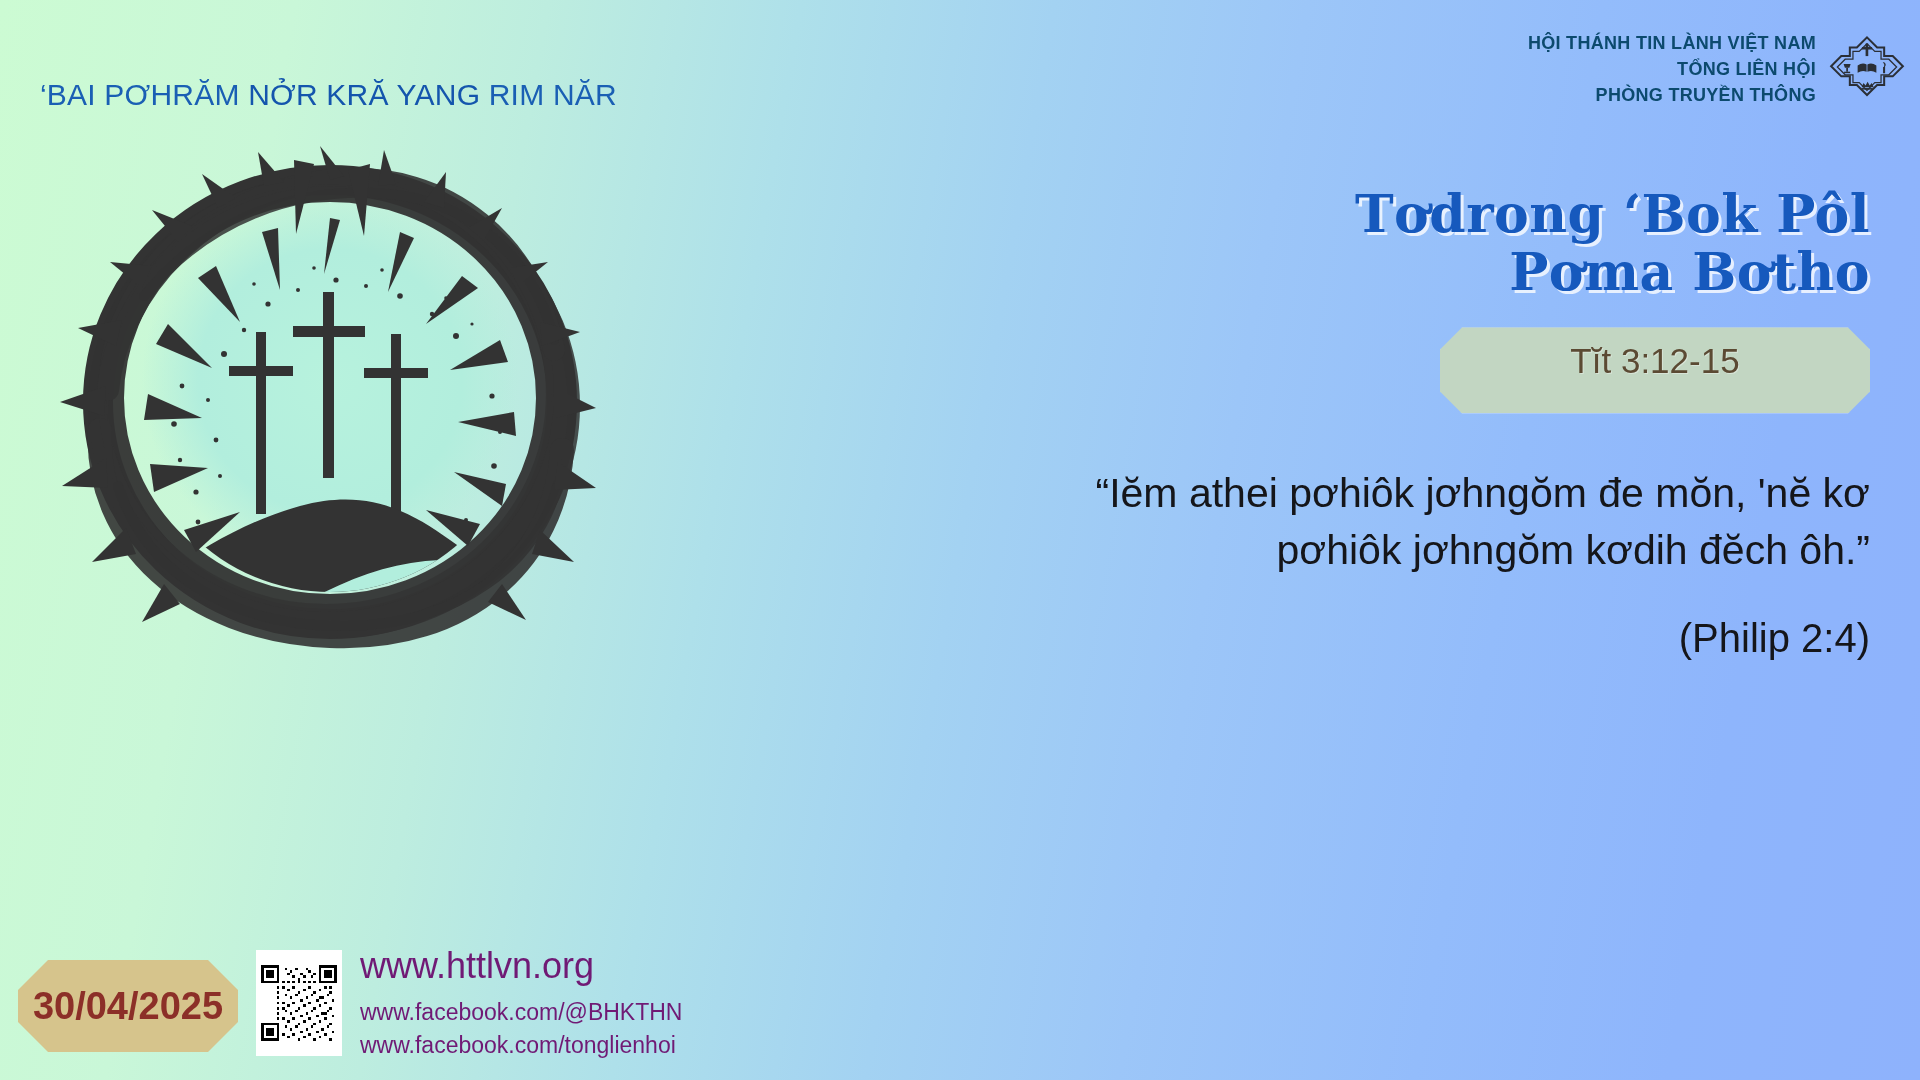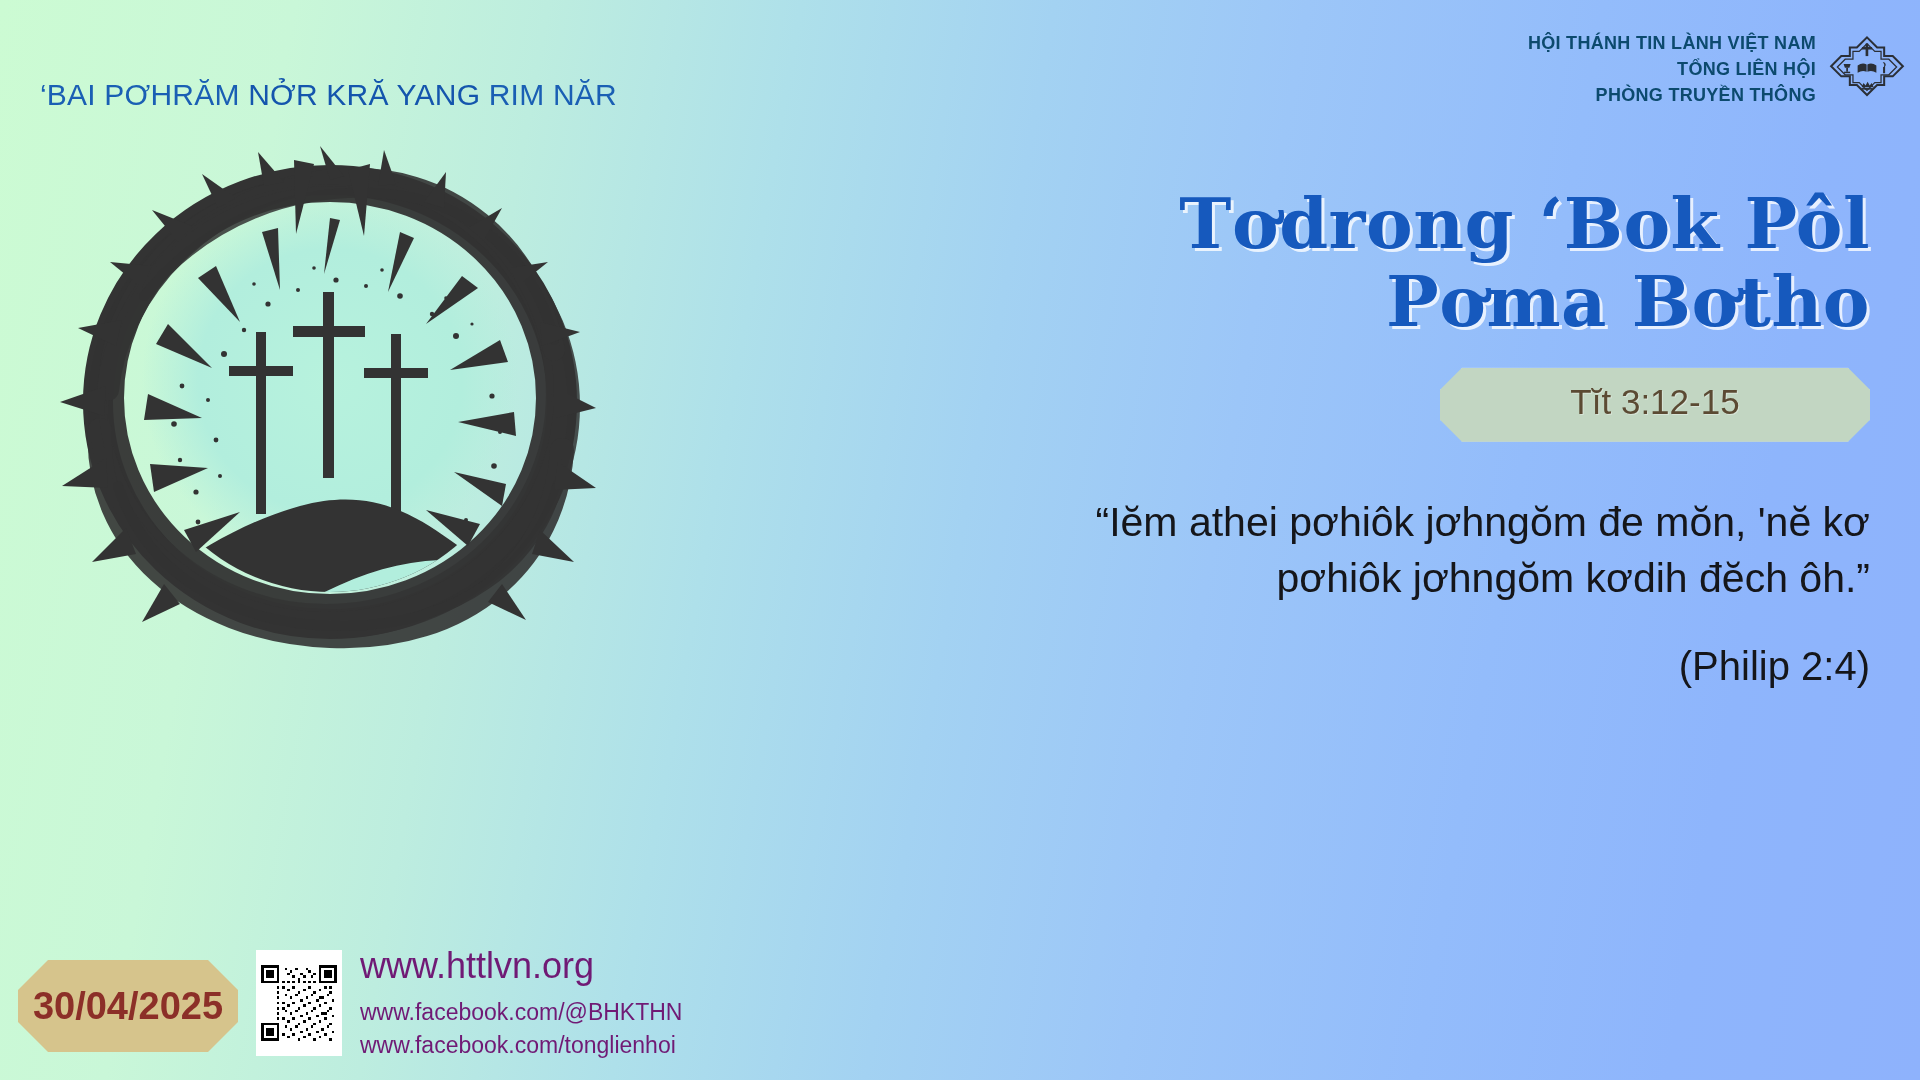--- a/index.html
+++ b/index.html
@@ -46,37 +46,37 @@
   }
 
   
   #right-col {
     position:absolute; left:950px; top:185px; width:920px;
     text-align:right;
   }
   #main-title {
     font-family:"DejaVu Serif", serif;
     font-weight:700;
-    font-size:70px;
+    font-size:52px;
     line-height:1.12;
     color:#1659bd;
     letter-spacing:.5px;
     text-shadow: 3px 3px 0 rgba(255,255,255,.78);
   }
   #main-title .tl { display:block; }
 
   #ref-badge-wrap {
     margin-top:26px;
     display:flex; justify-content:flex-end;
   }
   #ref-badge {
     background:#c2d6c2;
     color:#5b4a33;
     font-size:35px;
-    padding:14px 120px 20px 120px;
+    padding:14px 120px 32px 120px;
     clip-path: polygon(22px 0,calc(100% - 22px) 0,100% 22px,100% calc(100% - 22px),calc(100% - 22px) 100%,22px 100%,0 calc(100% - 22px),0 22px);
     box-shadow: 0 0 0 3px rgba(255,255,255,.45);
     text-shadow:1px 1px 0 rgba(255,255,255,.35);
     min-width:430px; text-align:center;
   }
 
   #verse-block {
     margin-top:52px;
     color:#15161a;
     font-size:41px;

